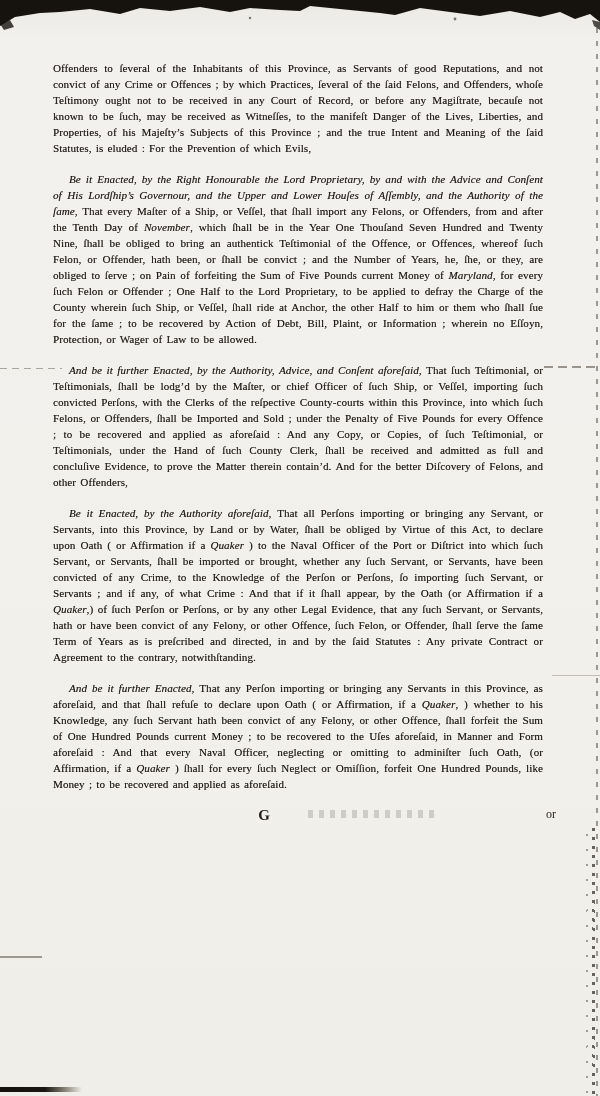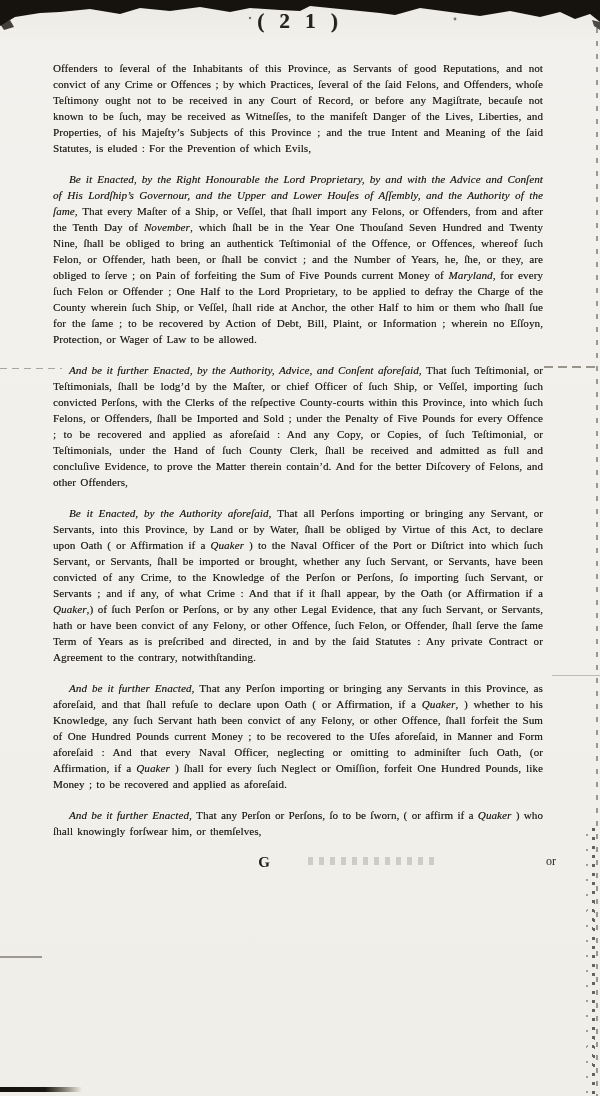--- a/index.html
+++ b/index.html
@@ -76,30 +76,28 @@
 <div class="page">
 
   <svg class="torn-top" viewBox="0 0 600 40" preserveAspectRatio="none">
     <path d="M0,0 L600,0 L600,22 L590,14 L575,19 L560,12 L540,17 L510,11 L480,16 L450,12 L420,8 L395,15 L380,13 L340,9 L310,6 L300,11 L280,10 L250,8 L230,12 L200,7 L170,11 L140,8 L120,14 L90,9 L60,12 L40,13 L15,17 L0,26 Z" fill="#16130e"></path>
     <path d="M0,24 L10,20 L14,27 L4,30 Z" fill="#16130e" opacity="0.8"></path>
     <path d="M592,20 L600,22 L600,30 L594,26 Z" fill="#16130e" opacity="0.75"></path>
     <circle cx="250" cy="18" r="1.2" fill="#2a251e" opacity="0.6"></circle>
     <circle cx="455" cy="19" r="1.4" fill="#2a251e" opacity="0.6"></circle>
   </svg>
 
-  <div class="page-num">( 2 1 )</div>
 
   <div class="text-block">
 
     <p class="para"><span class="rm">Offenders to ſeveral of the Inhabitants of this Province, as Servants of good Reputations, and not convict of any Crime or Offences ; by which Practices, ſeveral of the ſaid Felons, and Offenders, whoſe Teſtimony ought not to be received in any Court of Record, or before any Magiſtrate, becauſe not known to be ſuch, may be received as Witneſſes, to the manifeſt Danger of the Lives, Liberties, and Properties, of his Majeſty’s Subjects of this Province ; and the true Intent and Meaning of the ſaid Statutes, is eluded : For the Prevention of which Evils,</span></p>
       <p class="para indent"><span class="it">Be it Enacted, by the Right Honourable the Lord Proprietary, by and with the Advice and Conſent of His Lordſhip’s Governour, and the Upper and Lower Houſes of Aſſembly, and the Authority of the ſame, </span><span class="rm">That every Maſter of a Ship, or Veſſel, that ſhall import any Felons, or Offenders, from and after the Tenth Day of </span><span class="it">November</span><span class="rm">, which ſhall be in the Year One Thouſand Seven Hundred and Twenty Nine, ſhall be obliged to bring an authentick Teſtimonial of the Offence, or Offences, whereof ſuch Felon, or Offender, hath been, or ſhall be convict ; and the Number of Years, he, ſhe, or they, are obliged to ſerve ; on Pain of forfeiting the Sum of Five Pounds current Money of </span><span class="it">Maryland</span><span class="rm">, for every ſuch Felon or Offender ; One Half to the Lord Proprietary, to be applied to defray the Charge of the County wherein ſuch Ship, or Veſſel, ſhall ride at Anchor, the other Half to him or them who ſhall ſue for the ſame ; to be recovered by Action of Debt, Bill, Plaint, or Information ; wherein no Eſſoyn, Protection, or Wager of Law to be allowed.</span></p>
       <p class="para indent"><span class="it">And be it further Enacted, by the Authority, Advice, and Conſent aforeſaid, </span><span class="rm">That ſuch Teſtimonial, or Teſtimonials, ſhall be lodg’d by the Maſter, or chief Officer of ſuch Ship, or Veſſel, importing ſuch convicted Perſons, with the Clerks of the reſpective County-courts within this Province, into which ſuch Felons, or Offenders, ſhall be Imported and Sold ; under the Penalty of Five Pounds for every Offence ; to be recovered and applied as aforeſaid : And any Copy, or Copies, of ſuch Teſtimonial, or Teſtimonials, under the Hand of ſuch County Clerk, ſhall be received and admitted as full and concluſive Evidence, to prove the Matter therein contain’d.  And for the better Diſcovery of Felons, and other Offenders,</span></p>
       <p class="para indent"><span class="it">Be it Enacted, by the Authority aforeſaid, </span><span class="rm">That all Perſons importing or bringing any Servant, or Servants, into this Province, by Land or by Water, ſhall be obliged by Virtue of this Act, to declare upon Oath ( or Affirmation if a </span><span class="it">Quaker</span><span class="rm"> ) to the Naval Officer of the Port or Diſtrict into which ſuch Servant, or Servants, ſhall be imported or brought, whether any ſuch Servant, or Servants, have been convicted of any Crime, to the Knowledge of the Perſon or Perſons, ſo importing ſuch Servant, or Servants ; and if any, of what Crime :  And that if it ſhall appear, by the Oath (or Affirmation if a </span><span class="it">Quaker</span><span class="rm">,) of ſuch Perſon or Perſons, or by any other Legal Evidence, that any ſuch Servant, or Servants, hath or have been convict of any Felony, or other Offence, ſuch Felon, or Offender, ſhall ſerve the ſame Term of Years as is preſcribed and directed, in and by the ſaid Statutes :  Any private Contract or Agreement to the contrary, notwithſtanding.</span></p>
       <p class="para indent"><span class="it">And be it further Enacted, </span><span class="rm">That any Perſon importing or bringing any Servants in this Province, as aforeſaid, and that ſhall refuſe to declare upon Oath ( or Affirmation, if a </span><span class="it">Quaker</span><span class="rm">, ) whether to his Knowledge, any ſuch Servant hath been convict of any Felony, or other Offence, ſhall forfeit the Sum of One Hundred Pounds current Money ; to be recovered to the Uſes aforeſaid, in Manner and Form aforeſaid :  And that every Naval Officer, neglecting or omitting to adminiſter ſuch Oath, (or Affirmation, if a </span><span class="it">Quaker</span><span class="rm"> ) ſhall for every ſuch Neglect or Omiſſion, forfeit One Hundred Pounds, like Money ; to be recovered and applied as aforeſaid.</span></p>
-      <p class="para indent"><span class="it">And be it further Enacted, </span><span class="rm">That any Perſon or Perſons, ſo to be ſworn, ( or affirm if a </span><span class="it">Quaker</span><span class="rm"> ) who ſhall knowingly forſwear him, or themſelves,</span></p>
       <div class="catch-row">
       <span class="bleed"></span>
       <span class="sig">G</span>
       <span class="catch">or</span>
     </div>
   </div>
 
   <div class="rt-vline"></div>
   <div class="noise-strip"></div>
   <div class="scan-line sl-a"></div>

